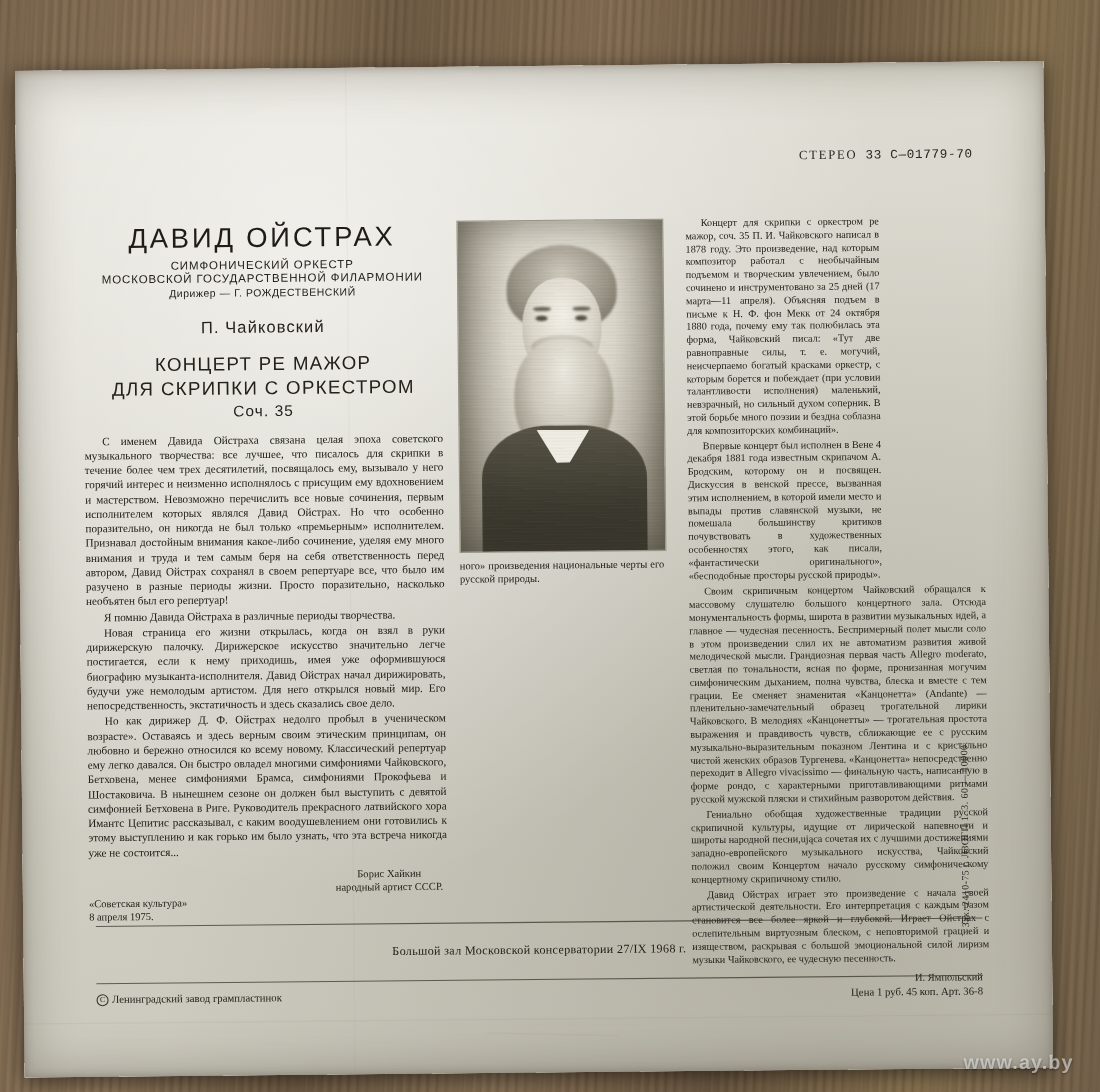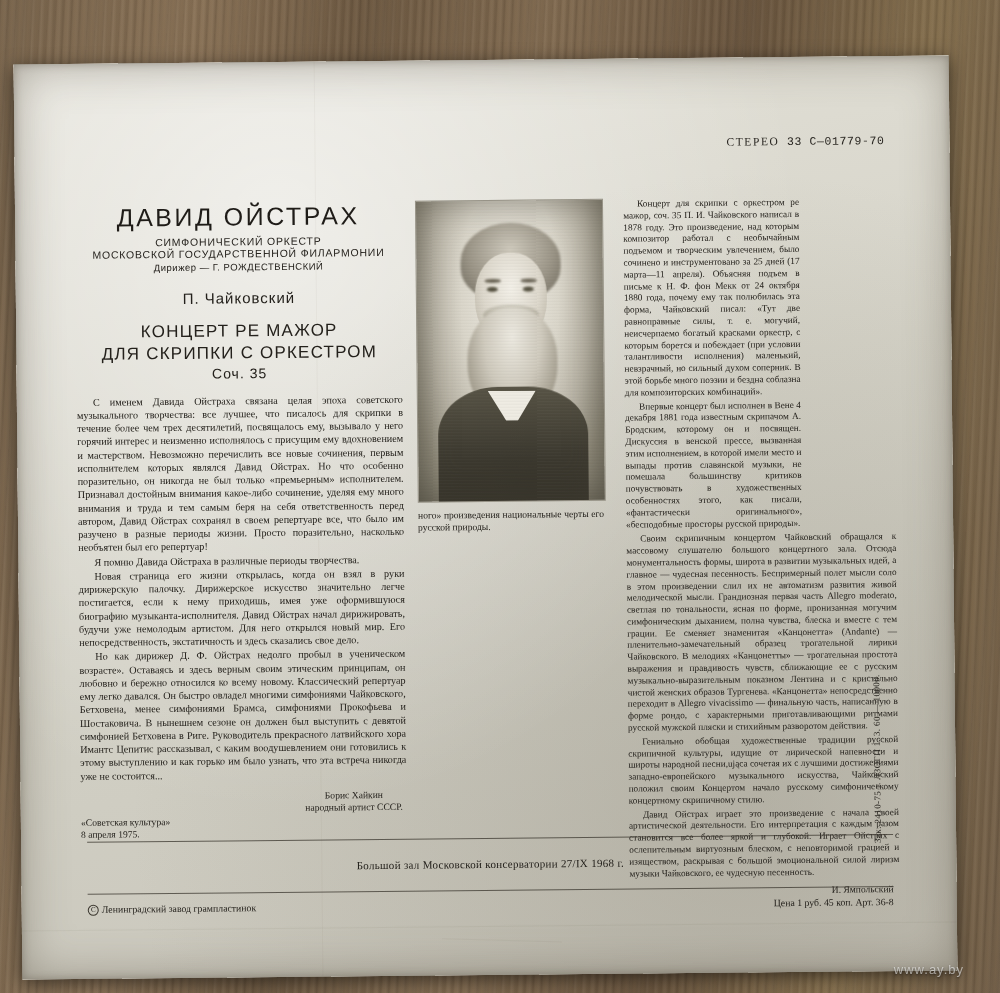--- a/index.html
+++ b/index.html
@@ -301,26 +301,27 @@
     transform-origin: right top;
     font-size: 9px;
     letter-spacing: 0.4px;
     white-space: nowrap;
     color: #2b2823;
   }
 
   
   #watermark {
     position: absolute;
-    right: 36px; bottom: 16px;
-    font-family: "Liberation Sans", sans-serif;
-    font-size: 13px;
+    right: 24px; bottom: 16px;
+    font-family: "Liberation Sans", sans-serif;
+    font-size: 18px;
     color: rgba(255,255,255,0.55);
     letter-spacing: 1px;
     text-shadow: 0 1px 2px rgba(0,0,0,0.4);
+    font-weight: bold;
   }
 </style>
 </head>
 <body>
 
 <div id="stage">
   <div id="wood-grain"></div>
 
   <div id="sleeve">
     <div id="sleeve-tex"></div>

